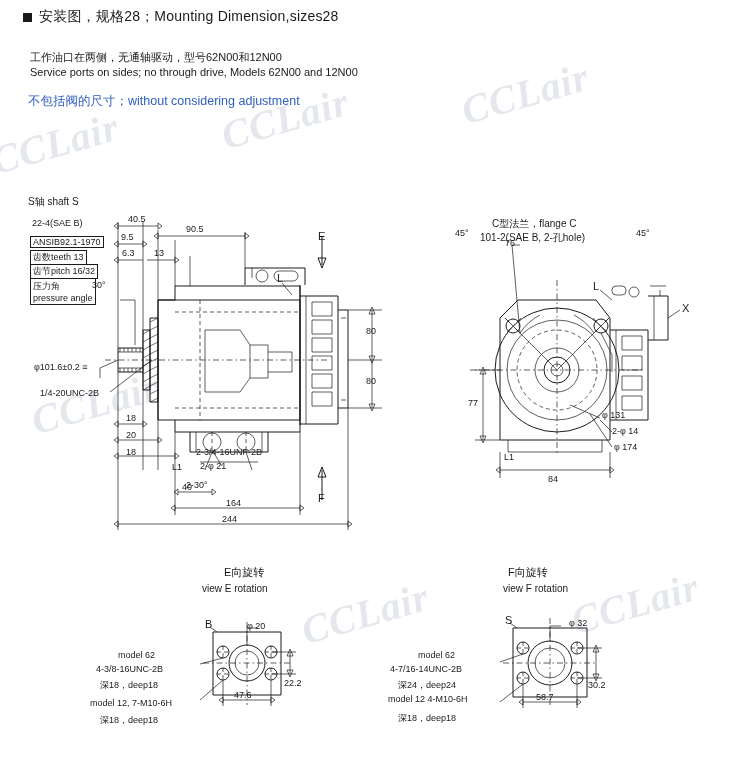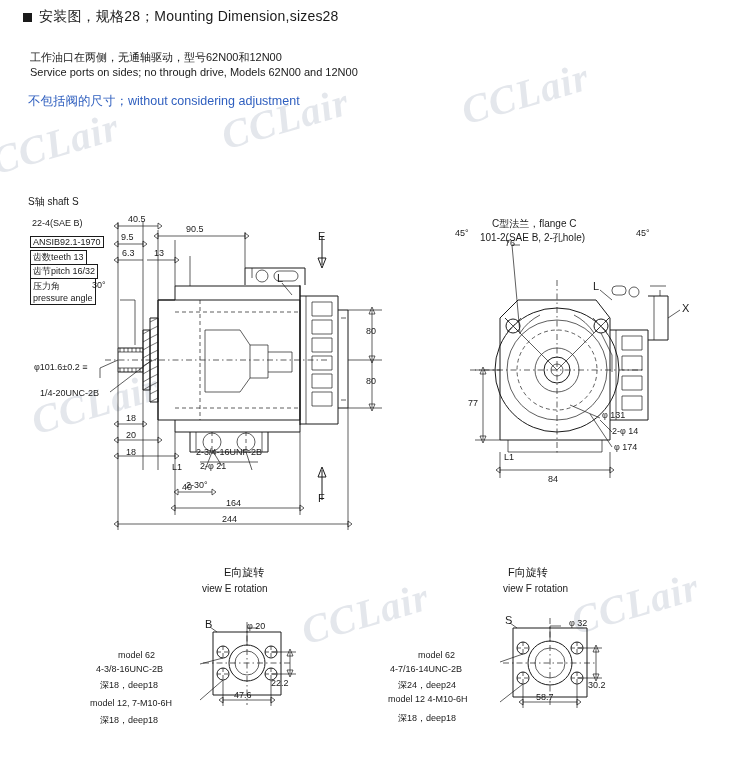--- a/index.html
+++ b/index.html
@@ -448,21 +448,21 @@
   <div class="lbl11" style="left:224px;top:566px;">E向旋转</div>
   <div class="lbl10" style="left:202px;top:583px;">view E rotation</div>
   <div class="lbl11" style="left:205px;top:618px;">B</div>
   <div class="lbl" style="left:247px;top:621px;">φ 20</div>
   <div class="lbl" style="left:118px;top:650px;">model 62</div>
   <div class="lbl" style="left:96px;top:664px;">4-3/8-16UNC-2B</div>
   <div class="lbl" style="left:100px;top:680px;">深18，deep18</div>
   <div class="lbl" style="left:90px;top:698px;">model 12,  7-M10-6H</div>
   <div class="lbl" style="left:100px;top:715px;">深18，deep18</div>
   <div class="lbl" style="left:234px;top:690px;">47.6</div>
-  <div class="lbl" style="left:271px;top:678px;">22.2</div>
+  <div class="lbl" style="left:284px;top:678px;">22.2</div>
 
   <div class="lbl11" style="left:508px;top:566px;">F向旋转</div>
   <div class="lbl10" style="left:503px;top:583px;">view F rotation</div>
   <div class="lbl11" style="left:505px;top:614px;">S</div>
   <div class="lbl" style="left:549px;top:618px;margin-left:20px;">φ 32</div>
   <div class="lbl" style="left:418px;top:650px;">model 62</div>
   <div class="lbl" style="left:390px;top:664px;">4-7/16-14UNC-2B</div>
   <div class="lbl" style="left:398px;top:680px;">深24，deep24</div>
   <div class="lbl" style="left:388px;top:694px;">model 12  4-M10-6H</div>
   <div class="lbl" style="left:398px;top:713px;">深18，deep18</div>

